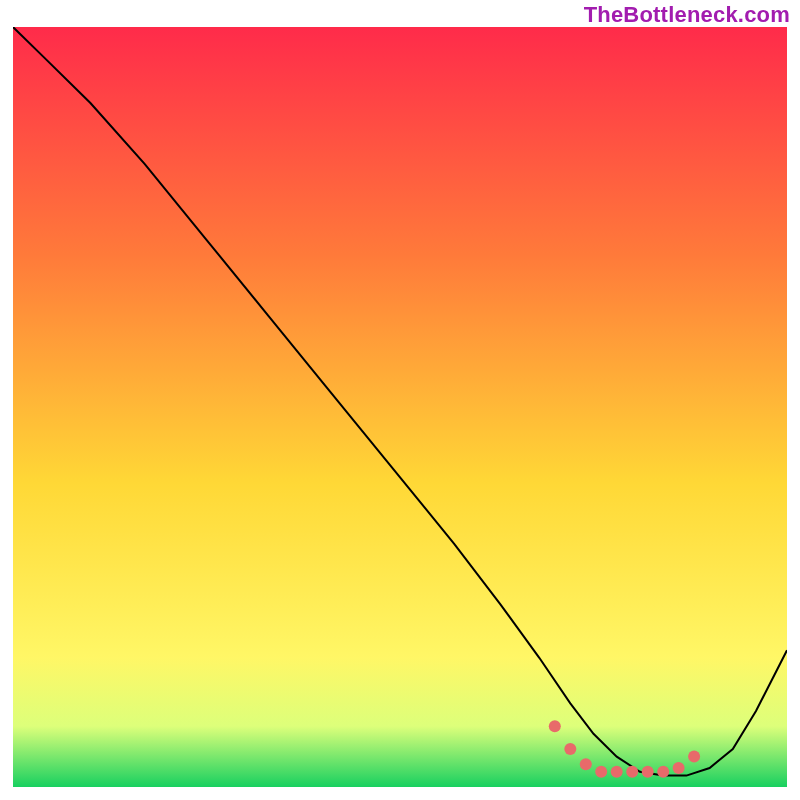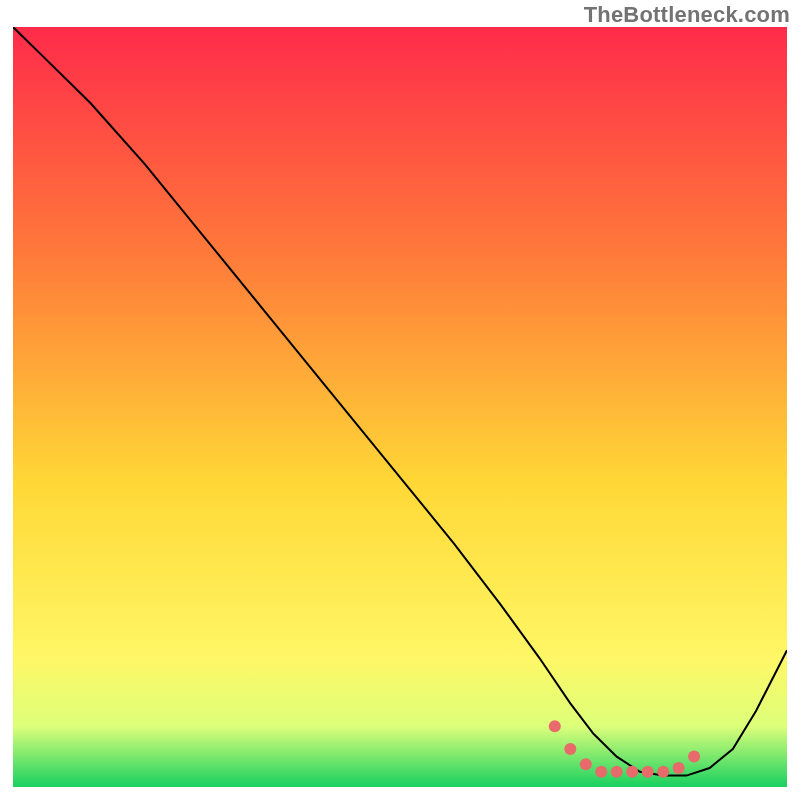--- a/index.html
+++ b/index.html
@@ -15,21 +15,21 @@
     position: relative;
     width: 800px;
     height: 800px;
   }
   .watermark {
     position: absolute;
     top: 2px;
     right: 10px;
     font-size: 22px;
     font-weight: 600;
-    color: #737373;
+    color: #a21caf;
     letter-spacing: 0.2px;
   }
   .plot-area {
     position: absolute;
     left: 13px;
     top: 27px;
     width: 774px;
     height: 760px;
   }
   .plot-area svg {

